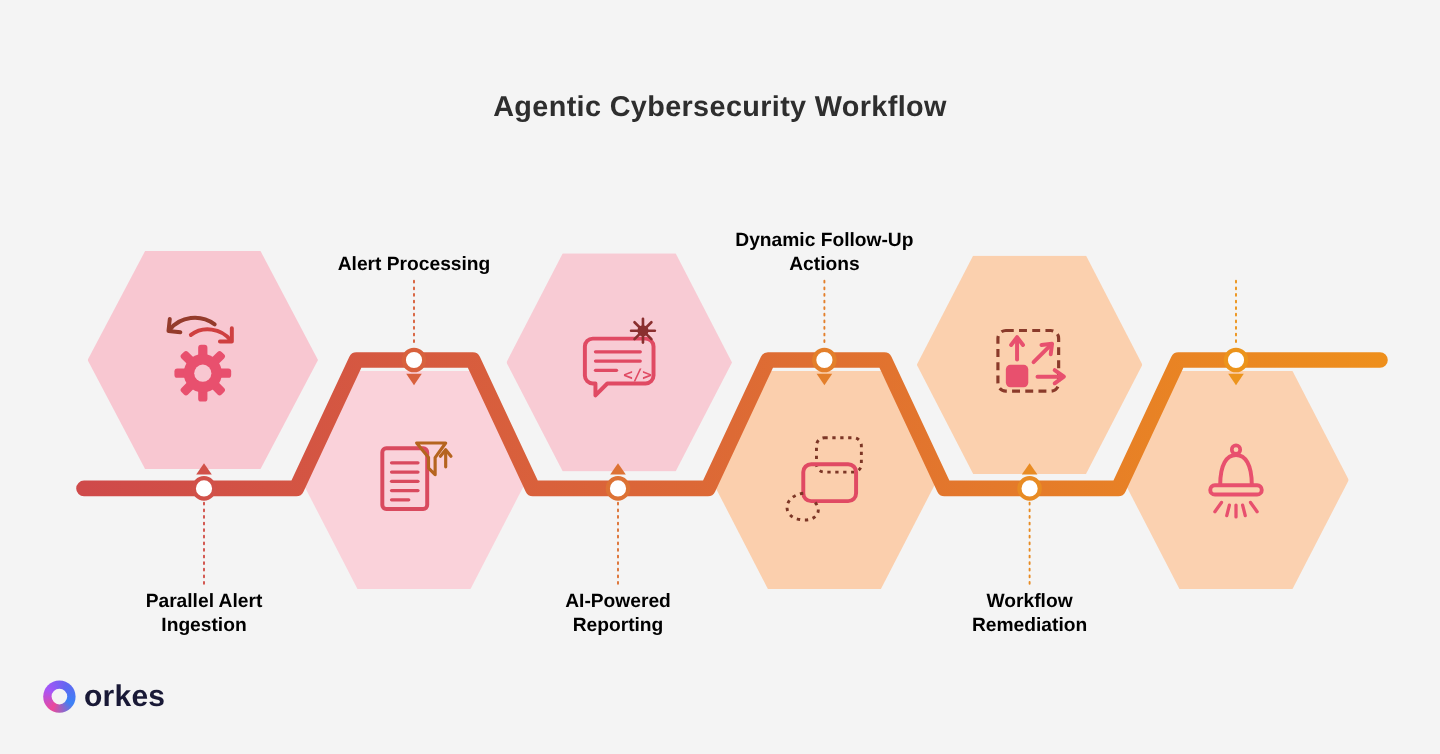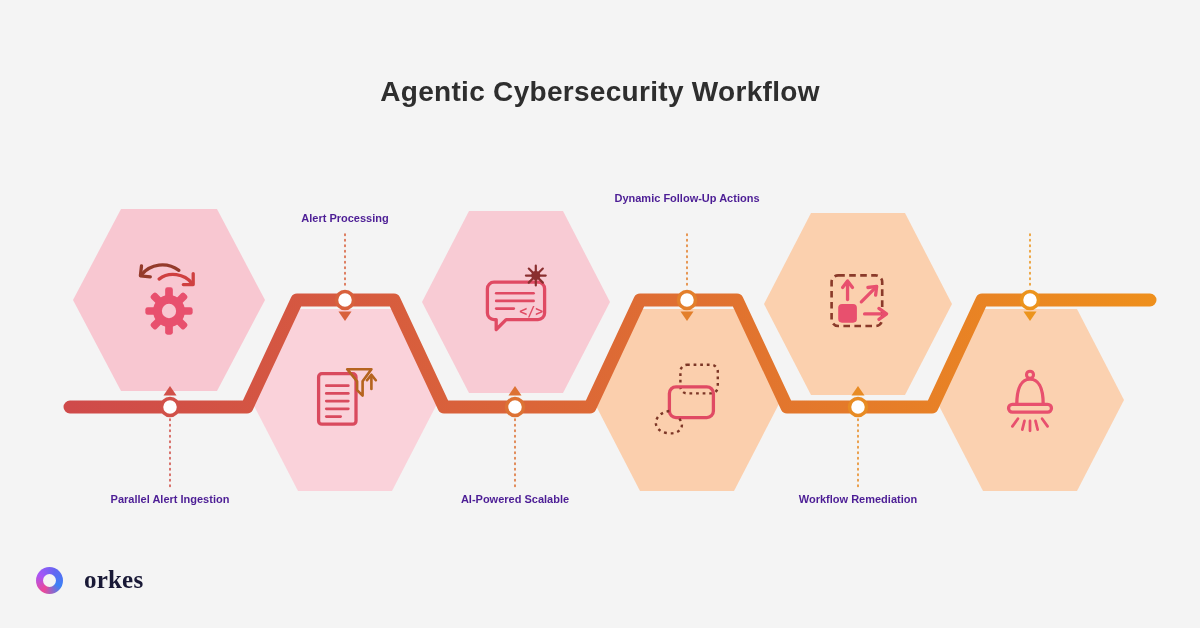--- a/index.html
+++ b/index.html
@@ -2,48 +2,48 @@
 <html><head>
 <meta charset="utf-8">
 <style>
   html,body{margin:0;padding:0;background:#f4f4f4;}
   .canvas{
     position:relative;width:1200px;height:628px;background:#f4f4f4;
     font-family:"Liberation Sans", sans-serif;overflow:hidden;
   }
   .title{
     position:absolute;top:76px;left:0;width:100%;text-align:center;
-    font-size:28px;font-weight:700;color:#2e2e2e;letter-spacing:.3px;z-index:4;
+    font-size:24px;font-weight:700;color:#2e2e2e;letter-spacing:.3px;z-index:4;
   }
   .hex{
     position:absolute;z-index:1;
     clip-path:polygon(25% 0%,75% 0%,100% 50%,75% 100%,25% 100%,0% 50%);
     display:flex;align-items:center;justify-content:center;
   }
   .hex svg{width:88px;height:88px;}
   .hex1{left:73px;top:209px;width:192px;height:182px;background:#f8c7d1;}
   .hex2{left:251px;top:309px;width:188px;height:182px;background:#fad2da;}
   .hex3{left:422px;top:211px;width:188px;height:182px;background:#f8cbd4;}
   .hex4{left:593px;top:309px;width:188px;height:182px;background:#fbcfad;}
   .hex5{left:764px;top:213px;width:188px;height:182px;background:#fbd0ae;}
   .hex6{left:936px;top:309px;width:188px;height:182px;background:#fbd1b0;}
   .flow{position:absolute;left:0;top:0;z-index:2;}
   .label{
     position:absolute;z-index:3;text-align:center;
-    font-size:11px;font-weight:700;color:#4c1d95;line-height:1.28;
+    font-size:16px;font-weight:700;color:#000000;line-height:1.28;
   }
   .label1{left:105px;top:492px;width:130px;}
   .label2{left:260px;top:211px;width:170px;}
   .label3{left:460px;top:492px;width:110px;}
   .label4{left:607px;top:191px;width:160px;}
   .label5{left:798px;top:492px;width:120px;}
   .label6{left:967px;top:191px;width:126px;}
   .logo{
     position:absolute;left:36px;top:566px;z-index:4;
-    display:flex;align-items:flex-end;gap:21px;font-family:Liberation Serif, serif;
+    display:flex;align-items:center;gap:7px;
   }
   .logo-mark{
     position:relative;width:27px;height:27px;border-radius:50%;
     background:conic-gradient(from 210deg,#ec4899,#a855f7,#6366f1,#3b82f6,#ec4899);
   }
   .logo-mark::after{
     content:"";position:absolute;inset:7px;background:#f4f4f4;border-radius:50%;
   }
   .logo-text{font-size:25px;font-weight:700;color:#191936;letter-spacing:.2px;}
 </style>
@@ -169,21 +169,21 @@
     <circle cx="170" cy="407" r="8.5" fill="#ffffff" stroke="#d15149" stroke-width="3.5"></circle>
     <circle cx="345" cy="300" r="8.5" fill="#ffffff" stroke="#d8613d" stroke-width="3.5"></circle>
     <circle cx="515" cy="407" r="8.5" fill="#ffffff" stroke="#dd7234" stroke-width="3.5"></circle>
     <circle cx="687" cy="300" r="8.5" fill="#ffffff" stroke="#e37f2b" stroke-width="3.5"></circle>
     <circle cx="858" cy="407" r="8.5" fill="#ffffff" stroke="#e88b23" stroke-width="3.5"></circle>
     <circle cx="1030" cy="300" r="8.5" fill="#ffffff" stroke="#ec941c" stroke-width="3.5"></circle>
   </svg>
 
   <div class="label label2">Alert Processing</div>
   <div class="label label1">Parallel Alert Ingestion</div>
-  <div class="label label3">AI-Powered Scalable</div>
+  <div class="label label3">AI-Powered Reporting</div>
   <div class="label label4">Dynamic Follow-Up Actions</div>
   <div class="label label5">Workflow Remediation</div>
 
   <div class="logo">
     <span class="logo-mark"></span>
     <span class="logo-text">orkes</span>
   </div>
 
 </div>
 

